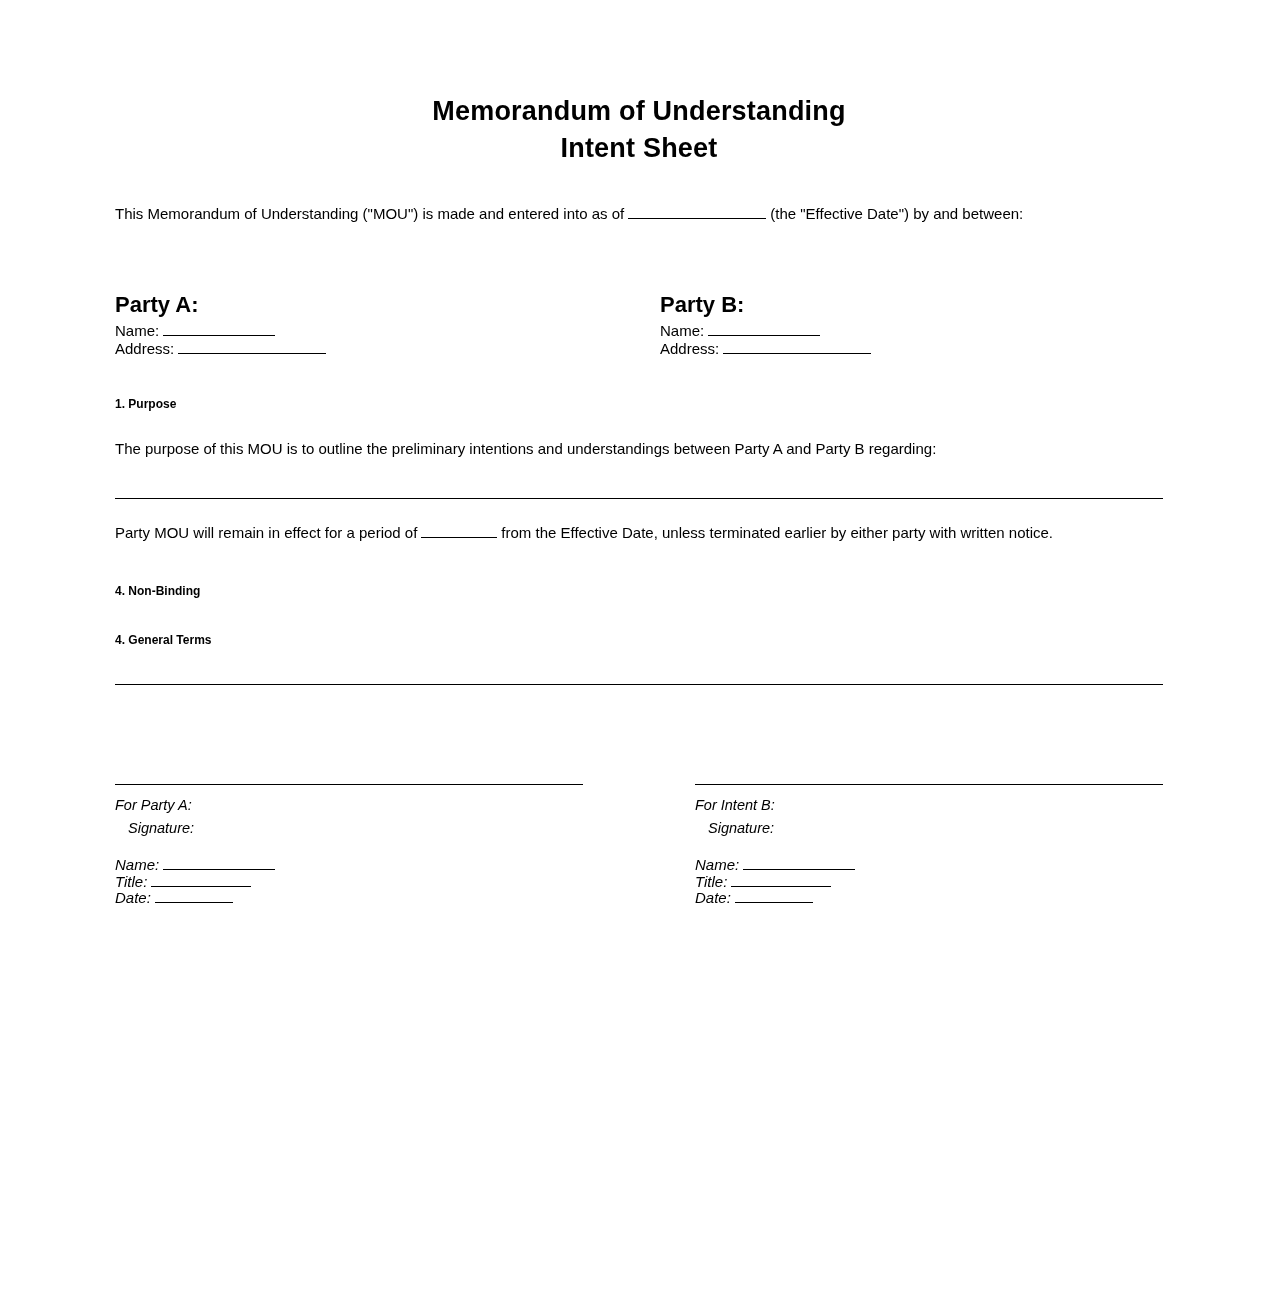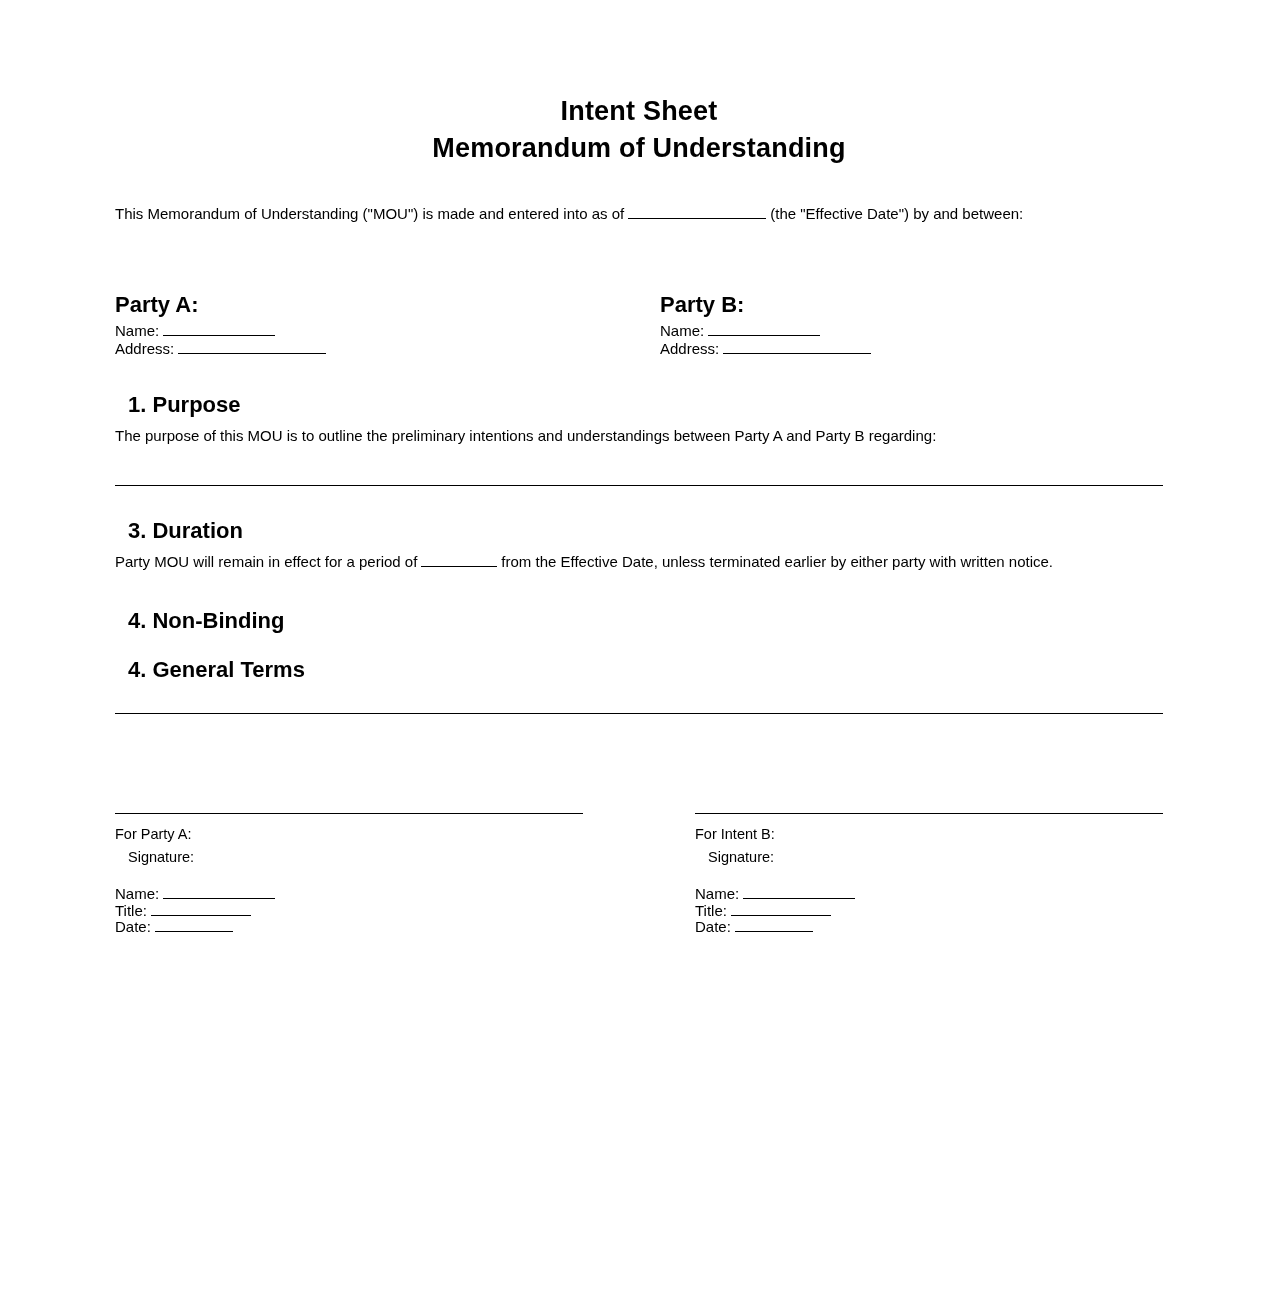--- a/index.html
+++ b/index.html
@@ -57,27 +57,26 @@
     font-weight: bold;
     line-height: 22px;
   }
   .party-line {
     font-size: 15px;
     line-height: 18px;
   }
   .party-line.first { margin-top: 6px; }
 
   .section-heading {
-    font-size: 22px;
+    font-size: 12px;
     font-weight: bold;
     line-height: 21px;
-    margin-left: 13px;
   }
   .section-body {
-    margin-top: 7px;
+    margin-top: 20px;
     font-size: 15px;
     line-height: 27px;
   }
   .mt-s1 { margin-top: 36px; }
   .mt-s2 { margin-top: 33px; }
   .mt-s3 { margin-top: 34px; }
   .mt-s4 { margin-top: 35px; }
   .mt-s5 { margin-top: 28px; }
   .fill-line {
     border-bottom: 1.5px solid #000;
@@ -85,21 +84,21 @@
   }
   .fill-line-1 { margin-top: 36px; }
   .fill-line-2 { margin-top: 31px; }
   .fill-line-5 { margin-top: 33px; }
 
   .signature-row {
     margin-top: 99px;
     display: flex;
     gap: 112px;
   }
-  .sig-col { width: 468px; }
+  .sig-col { width: 468px; font-style: italic; }
   .sig-top-line {
     border-bottom: 1.5px solid #000;
     height: 0;
   }
   .sig-for {
     margin-top: 9px;
     font-size: 14.5px;
     line-height: 23px;
   }
   .sig-label {
@@ -112,22 +111,22 @@
     font-size: 15px;
     line-height: 16.5px;
   }
 </style>
 </head>
 <body>
 
 <div class="page">
 
   <div class="doc-title">
+    <div>Memorandum of Understanding</div>
     <div>Intent Sheet</div>
-    <div>Memorandum of Understanding</div>
   </div>
 
   <p class="intro"><span>This Memorandum of Understanding ("MOU") is made and entered into as of</span><span class="blank blank-date"></span><span>(the "Effective Date") by and between:</span></p>
 
   <div class="party-row">
     <div class="party-col-a">
       <div class="party-heading">Party A:</div>
       <div class="party-line first"><span>Name:</span><span class="blank blank-name"></span></div>
       <div class="party-line"><span>Address:</span><span class="blank blank-address"></span></div>
     </div>
@@ -139,21 +138,20 @@
   </div>
 
   <div>
     <div class="section-heading mt-s1">1. Purpose</div>
     <p class="section-body">The purpose of this MOU is to outline the preliminary intentions and understandings between Party A and Party B regarding:</p>
     <div class="fill-line fill-line-1"></div>
   </div>
 
 
   <div>
-    <div class="section-heading mt-s3">3. Duration</div>
     <p class="section-body"><span>Party MOU will remain in effect for a period of</span><span class="blank blank-period"></span><span>from the Effective Date, unless terminated earlier by either party with written notice.</span></p>
   </div>
 
   <div>
     <div class="section-heading mt-s4">4. Non-Binding</div>
   </div>
 
   <div>
     <div class="section-heading mt-s5">4. General Terms</div>
     <div class="fill-line fill-line-5"></div>

